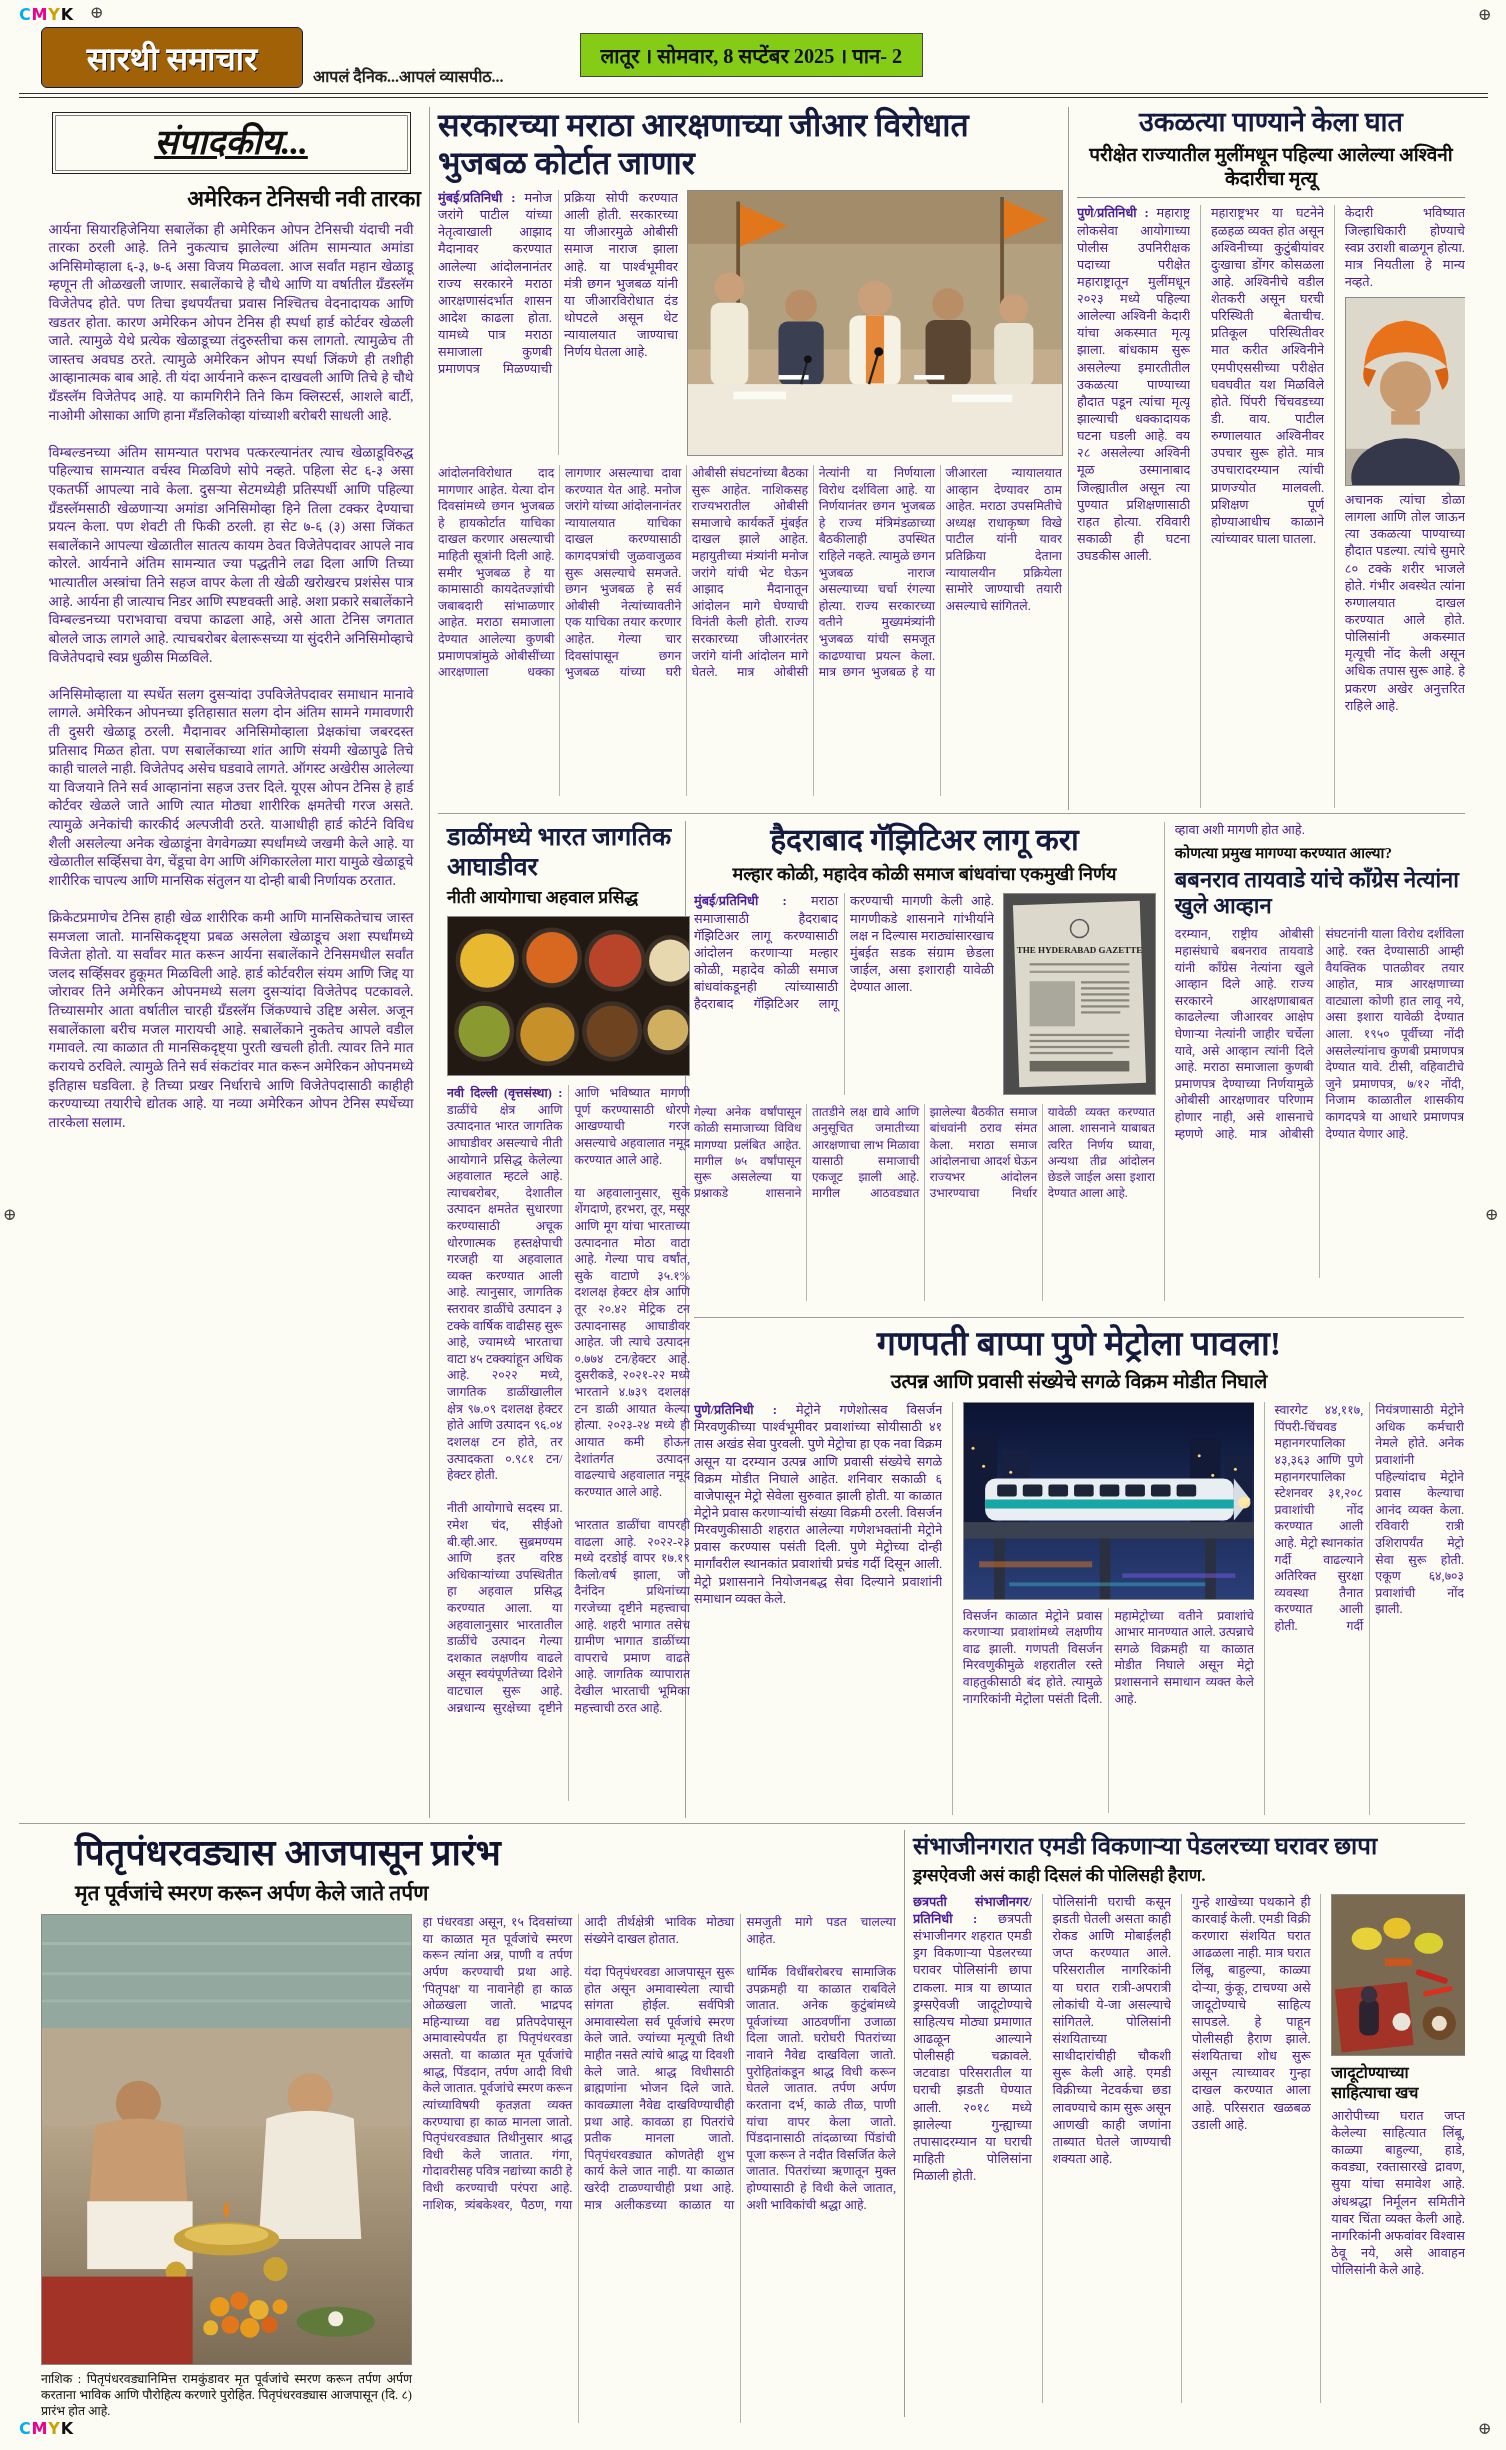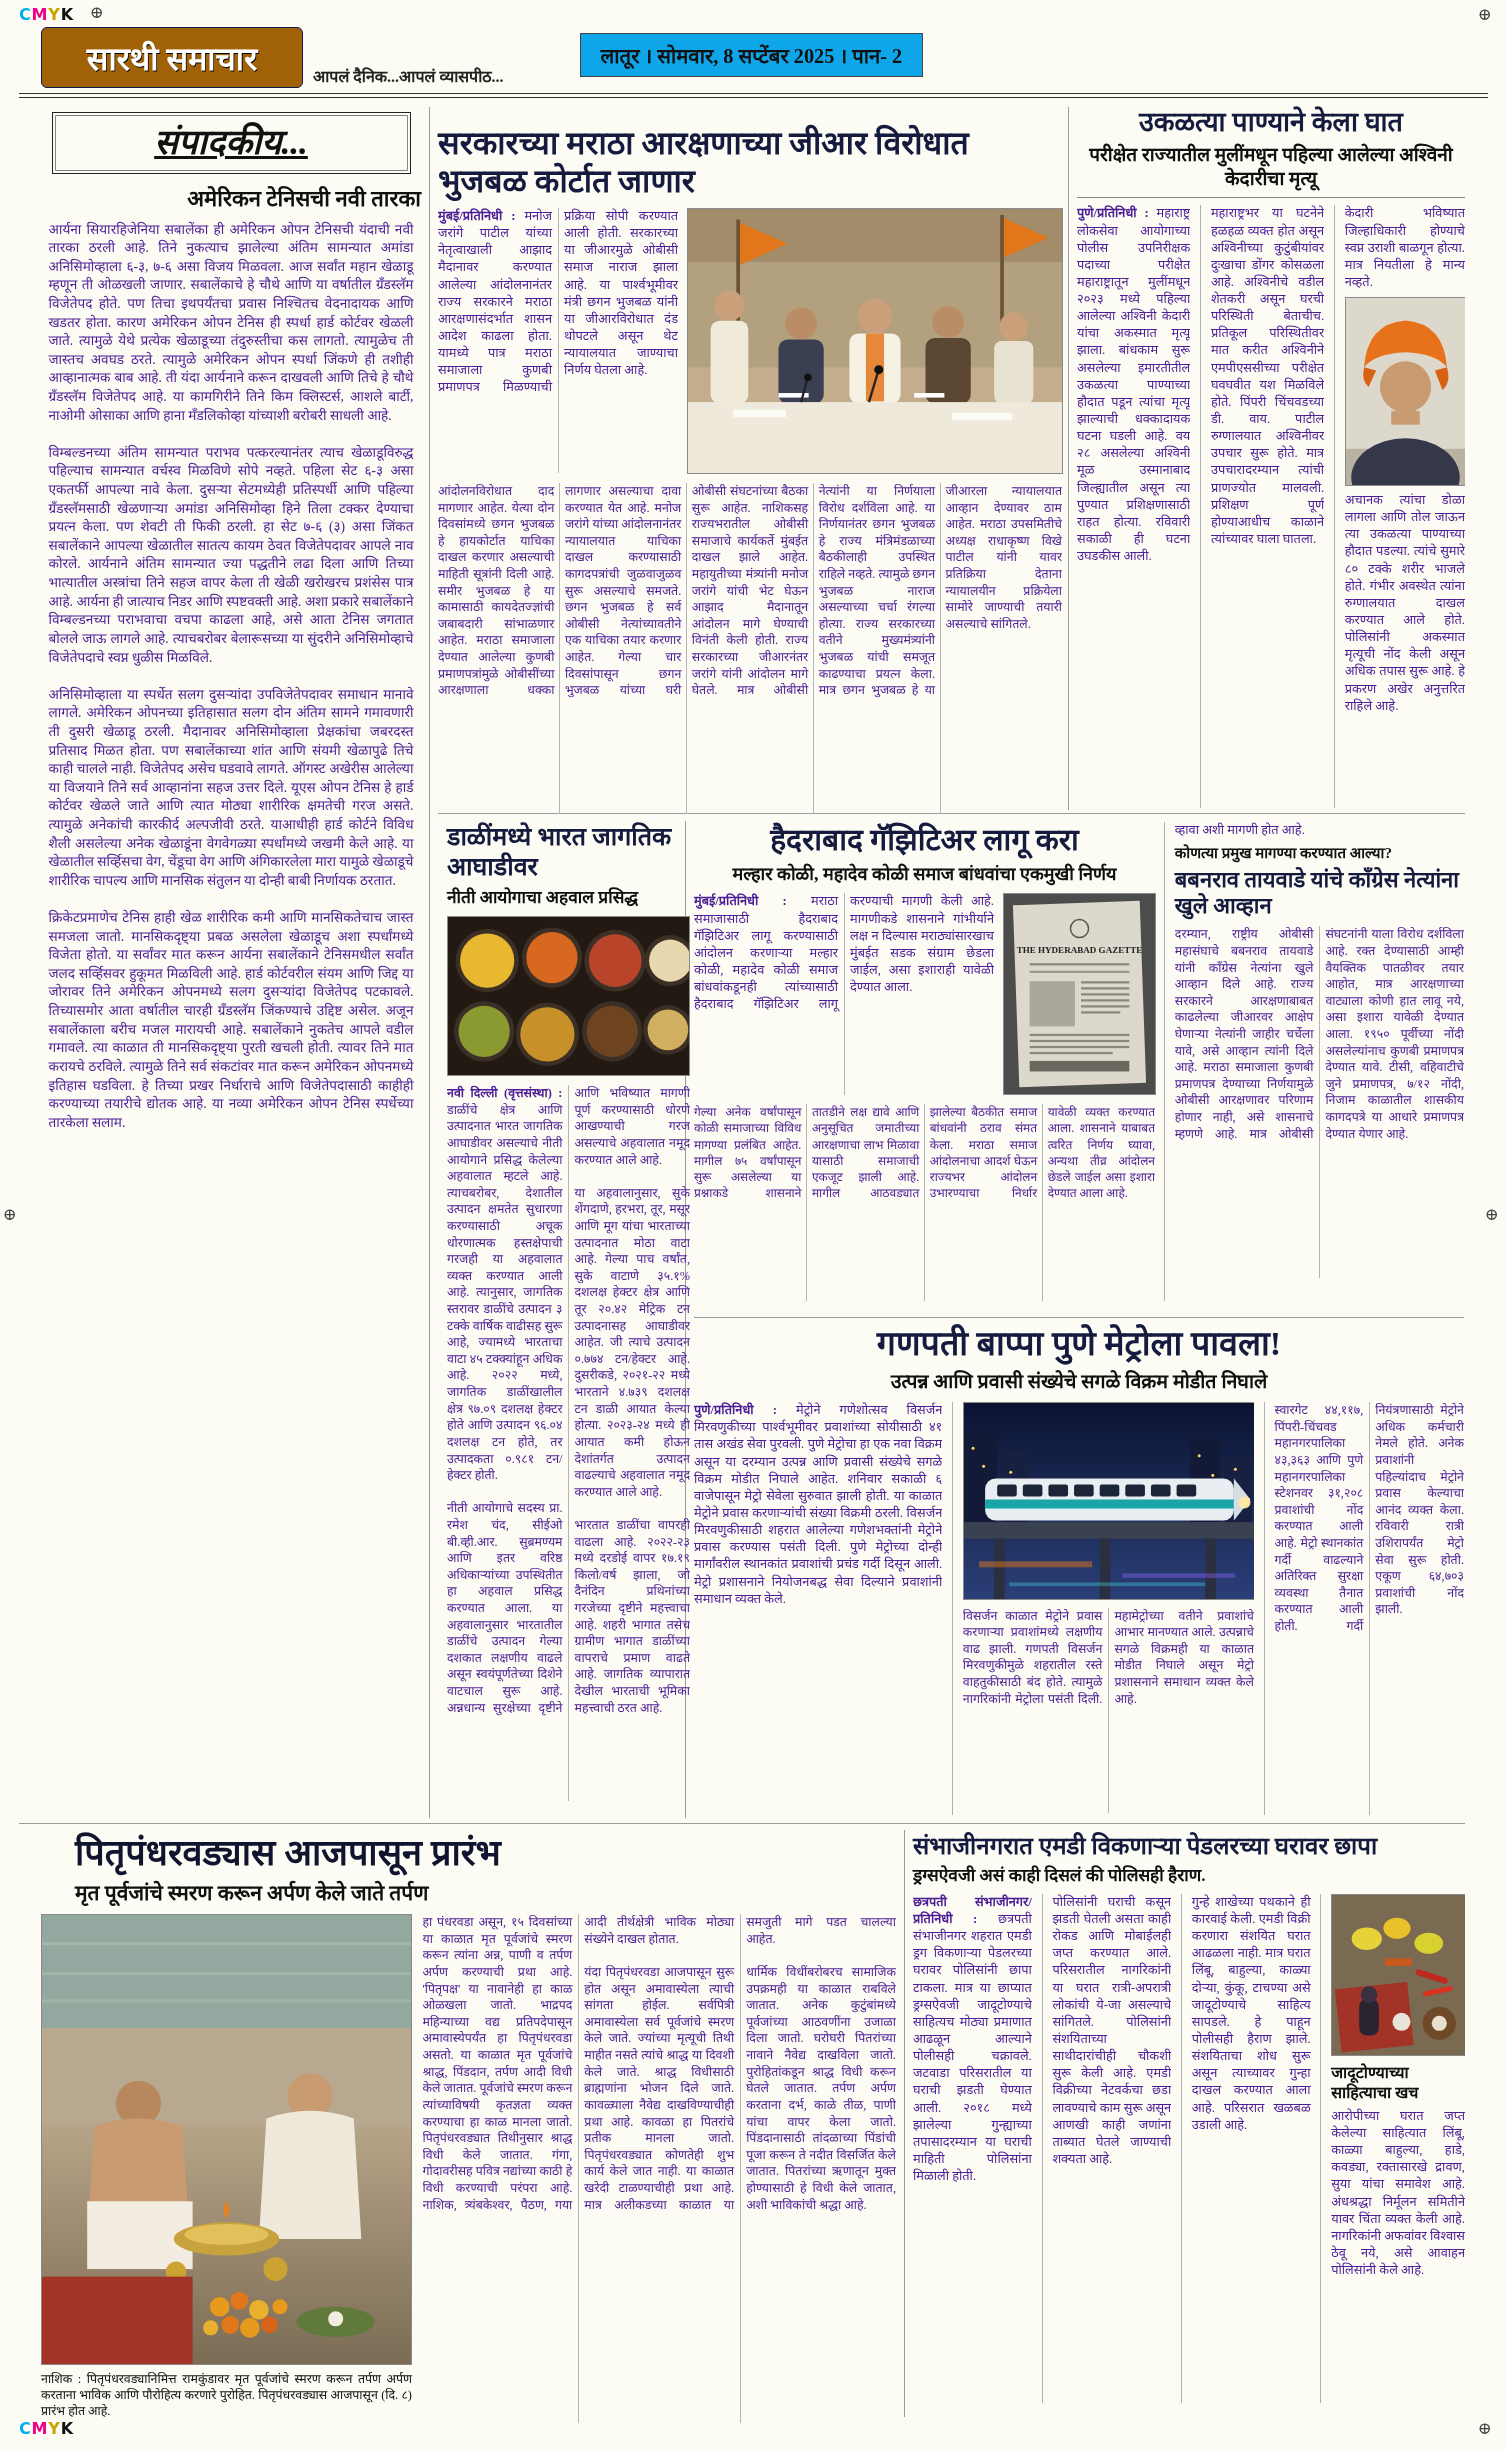--- a/index.html
+++ b/index.html
@@ -8,21 +8,21 @@
   
   .cmyk{position:absolute;font-family:"DejaVu Sans",sans-serif;font-weight:bold;font-size:16px;letter-spacing:0.8px;}
   .cmyk .c{color:#00aeef}.cmyk .m{color:#ec008c}.cmyk .y{color:#c9a400}.cmyk .k{color:#111}
   .crop{position:absolute;font-size:16.6px;color:#444;}
   
   .masthead{position:absolute;left:41px;top:27px;width:260px;height:59px;background:#a16207;
             border:1.5px solid #0e1b4d;border-radius:6px;display:flex;align-items:center;justify-content:center;}
   .masthead span{color:#fff;font-weight:bold;font-size:32px;text-shadow:0.8px 0.8px 0 #000;}
   .tagline{position:absolute;left:313px;top:57px;font-size:16px;font-weight:bold;color:#222;margin-top:8px;}
   .datebox{position:absolute;left:580px;top:33px;border:0.8px solid #444;padding:6.8px 19.6px;
-           font-size:20.3px;font-weight:bold;color:#111;background:#0ea5e9;}
+           font-size:20.3px;font-weight:bold;color:#111;background:#84cc16;}
   .contact{position:absolute;left:1107px;top:29px;width:360px;font-family:"Liberation Sans",sans-serif;
            font-size:15px;font-weight:bold;color:#111;line-height:1.6;}
   .contact .sq{display:inline-block;width:7.5px;height:7.5px;background:#111;margin-right:7.5px;vertical-align:middle;}
   .hdr-rule{position:absolute;left:19px;top:93px;width:1469px;height:3px;border-top:1.1px solid #333;border-bottom:1.1px solid #333;}
   
   .vline{position:absolute;width:0.8px;background:#9c9c9c;}
   .hline{position:absolute;height:0.8px;background:#9c9c9c;}
   
   .btext{font-size:12.8px;line-height:1.34;text-align:justify;white-space:pre-line;overflow:hidden;color:#4c1d95;}
   .byline{font-weight:bold;}
@@ -76,21 +76,21 @@
     <div class="edi-title">अमेरिकन टेनिसची नवी तारका</div>
     <div class="btext" style="font-size:13.6px;line-height:1.37;height:1597px;padding:0 7.5px;">आर्यना सियारहिजेनिया सबालेंका ही अमेरिकन ओपन टेनिसची यंदाची नवी तारका ठरली आहे. तिने नुकत्याच झालेल्या अंतिम सामन्यात अमांडा अनिसिमोव्हाला ६-३, ७-६ असा विजय मिळवला. आज सर्वांत महान खेळाडू म्हणून ती ओळखली जाणार. सबालेंकाचे हे चौथे आणि या वर्षातील ग्रँडस्लॅम विजेतेपद होते. पण तिचा इथपर्यंतचा प्रवास निश्चितच वेदनादायक आणि खडतर होता. कारण अमेरिकन ओपन टेनिस ही स्पर्धा हार्ड कोर्टवर खेळली जाते. त्यामुळे येथे प्रत्येक खेळाडूच्या तंदुरुस्तीचा कस लागतो. त्यामुळेच ती जास्तच अवघड ठरते. त्यामुळे अमेरिकन ओपन स्पर्धा जिंकणे ही तशीही आव्हानात्मक बाब आहे. ती यंदा आर्यनाने करून दाखवली आणि तिचे हे चौथे ग्रँडस्लॅम विजेतेपद आहे. या कामगिरीने तिने किम क्लिस्टर्स, आशले बार्टी, नाओमी ओसाका आणि हाना मँडलिकोव्हा यांच्याशी बरोबरी साधली आहे.
 
 विम्बल्डनच्या अंतिम सामन्यात पराभव पत्करल्यानंतर त्याच खेळाडूविरुद्ध पहिल्याच सामन्यात वर्चस्व मिळविणे सोपे नव्हते. पहिला सेट ६-३ असा एकतर्फी आपल्या नावे केला. दुसऱ्या सेटमध्येही प्रतिस्पर्धी आणि पहिल्या ग्रँडस्लॅमसाठी खेळणाऱ्या अमांडा अनिसिमोव्हा हिने तिला टक्कर देण्याचा प्रयत्न केला. पण शेवटी ती फिकी ठरली. हा सेट ७-६ (३) असा जिंकत सबालेंकाने आपल्या खेळातील सातत्य कायम ठेवत विजेतेपदावर आपले नाव कोरले. आर्यनाने अंतिम सामन्यात ज्या पद्धतीने लढा दिला आणि तिच्या भात्यातील अस्त्रांचा तिने सहज वापर केला ती खेळी खरोखरच प्रशंसेस पात्र आहे. आर्यना ही जात्याच निडर आणि स्पष्टवक्ती आहे. अशा प्रकारे सबालेंकाने विम्बल्डनच्या पराभवाचा वचपा काढला आहे, असे आता टेनिस जगतात बोलले जाऊ लागले आहे. त्याचबरोबर बेलारूसच्या या सुंदरीने अनिसिमोव्हाचे विजेतेपदाचे स्वप्न धुळीस मिळविले.
 
 अनिसिमोव्हाला या स्पर्धेत सलग दुसऱ्यांदा उपविजेतेपदावर समाधान मानावे लागले. अमेरिकन ओपनच्या इतिहासात सलग दोन अंतिम सामने गमावणारी ती दुसरी खेळाडू ठरली. मैदानावर अनिसिमोव्हाला प्रेक्षकांचा जबरदस्त प्रतिसाद मिळत होता. पण सबालेंकाच्या शांत आणि संयमी खेळापुढे तिचे काही चालले नाही. विजेतेपद असेच घडवावे लागते. ऑगस्ट अखेरीस आलेल्या या विजयाने तिने सर्व आव्हानांना सहज उत्तर दिले. यूएस ओपन टेनिस हे हार्ड कोर्टवर खेळले जाते आणि त्यात मोठ्या शारीरिक क्षमतेची गरज असते. त्यामुळे अनेकांची कारकीर्द अल्पजीवी ठरते. याआधीही हार्ड कोर्टने विविध शैली असलेल्या अनेक खेळाडूंना वेगवेगळ्या स्पर्धांमध्ये जखमी केले आहे. या खेळातील सर्व्हिसचा वेग, चेंडूचा वेग आणि अंगिकारलेला मारा यामुळे खेळाडूचे शारीरिक चापल्य आणि मानसिक संतुलन या दोन्ही बाबी निर्णायक ठरतात.
 
 क्रिकेटप्रमाणेच टेनिस हाही खेळ शारीरिक कमी आणि मानसिकतेचाच जास्त समजला जातो. मानसिकदृष्ट्या प्रबळ असलेला खेळाडूच अशा स्पर्धांमध्ये विजेता होतो. या सर्वांवर मात करून आर्यना सबालेंकाने टेनिसमधील सर्वांत जलद सर्व्हिसवर हुकूमत मिळविली आहे. हार्ड कोर्टवरील संयम आणि जिद्द या जोरावर तिने अमेरिकन ओपनमध्ये सलग दुसऱ्यांदा विजेतेपद पटकावले. तिच्यासमोर आता वर्षातील चारही ग्रँडस्लॅम जिंकण्याचे उद्दिष्ट असेल. अजून सबालेंकाला बरीच मजल मारायची आहे. सबालेंकाने नुकतेच आपले वडील गमावले. त्या काळात ती मानसिकदृष्ट्या पुरती खचली होती. त्यावर तिने मात करायचे ठरविले. त्यामुळे तिने सर्व संकटांवर मात करून अमेरिकन ओपनमध्ये इतिहास घडविला. हे तिच्या प्रखर निर्धाराचे आणि विजेतेपदासाठी काहीही करण्याच्या तयारीचे द्योतक आहे. या नव्या अमेरिकन ओपन टेनिस स्पर्धेच्या तारकेला सलाम.</div>
   </div>
 
-  <div style="position:absolute;left:438px;top:125px;width:624px;">
+  <div style="position:absolute;left:438px;top:107px;width:624px;">
     <h1 class="hl" style="font-size:32px;">सरकारच्या मराठा आरक्षणाच्या जीआर विरोधात भुजबळ कोर्टात जाणार</h1>
     <div style="display:flex;margin-top:7.5px;">
       <div class="btext cols2" style="width:240px;height:265px;flex:none;"><span class="byline">मुंबई/प्रतिनिधी :</span> <span>मनोज जरांगे पाटील यांच्या नेतृत्वाखाली आझाद मैदानावर करण्यात आलेल्या आंदोलनानंतर राज्य सरकारने मराठा आरक्षणासंदर्भात शासन आदेश काढला होता. यामध्ये पात्र मराठा समाजाला कुणबी प्रमाणपत्र मिळण्याची प्रक्रिया सोपी करण्यात आली होती. सरकारच्या या जीआरमुळे ओबीसी समाज नाराज झाला आहे. या पार्श्वभूमीवर मंत्री छगन भुजबळ यांनी या जीआरविरोधात दंड थोपटले असून थेट न्यायालयात जाण्याचा निर्णय घेतला आहे.</span></div>
       <div class="photo" style="width:374px;height:264px;margin-left:9px;">
         <svg width="374" height="264" viewBox="0 0 496 350" preserveAspectRatio="none">
           <rect width="496" height="350" fill="#c4ad8d"></rect>
           <rect width="496" height="210" fill="#b3a07f"></rect>
           <rect width="496" height="70" fill="#a28c69"></rect>
           <rect x="64" y="14" width="5" height="160" fill="#6d5436"></rect>
           <path d="M69 18 L132 46 L69 74 Z" fill="#e2761b"></path>

